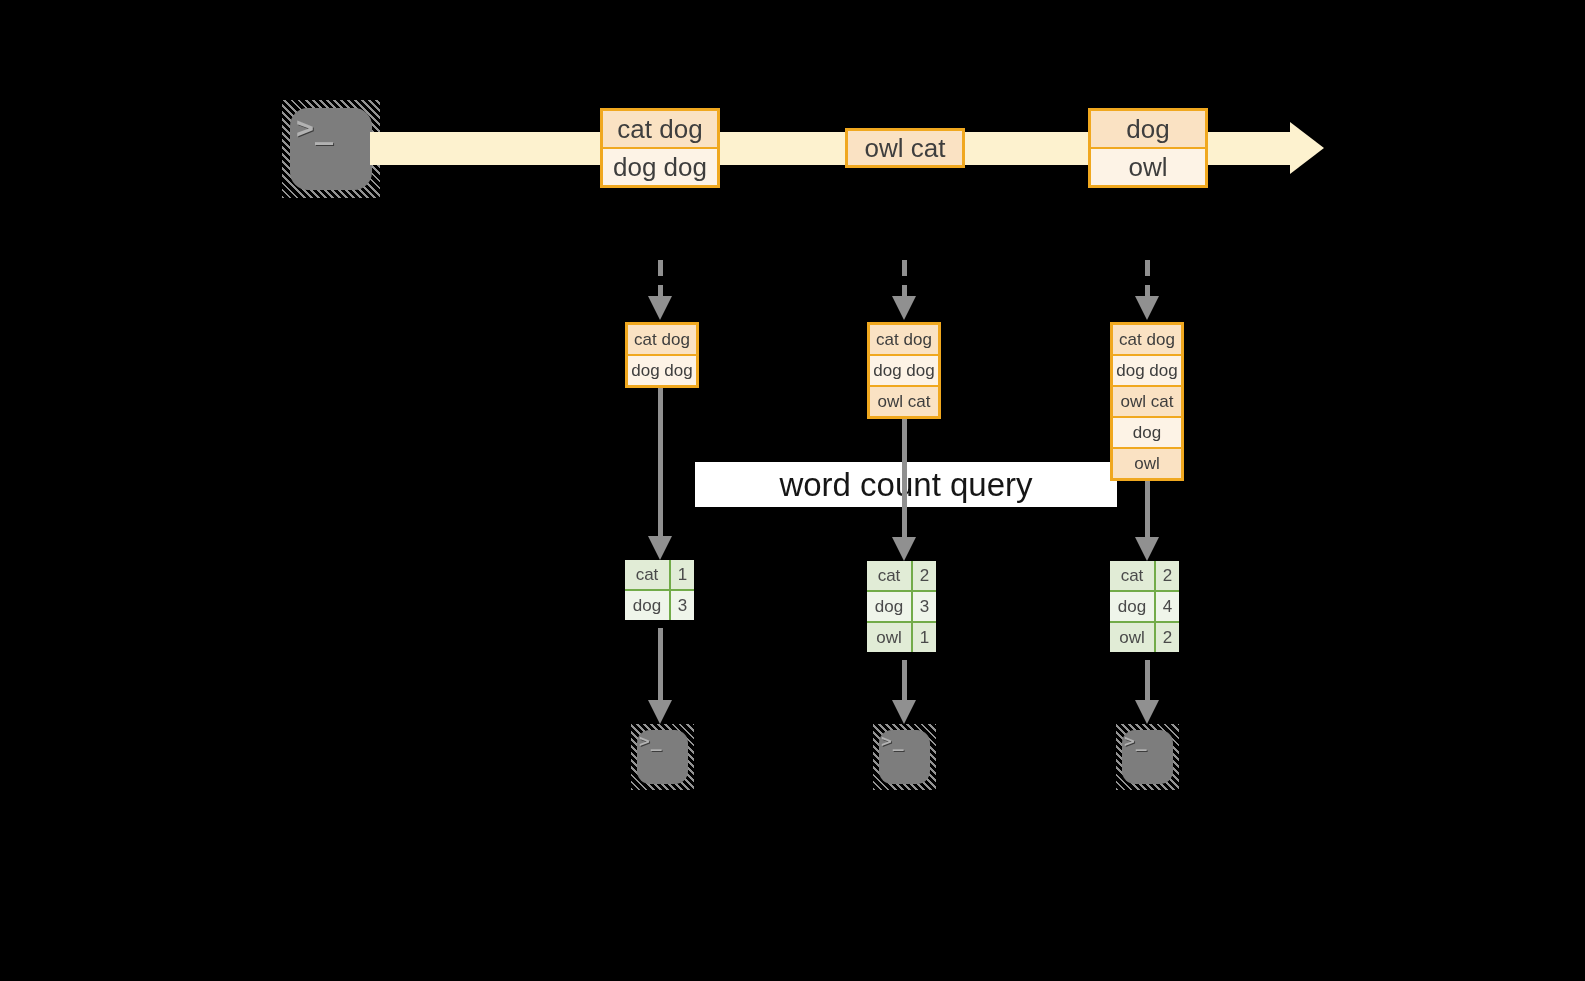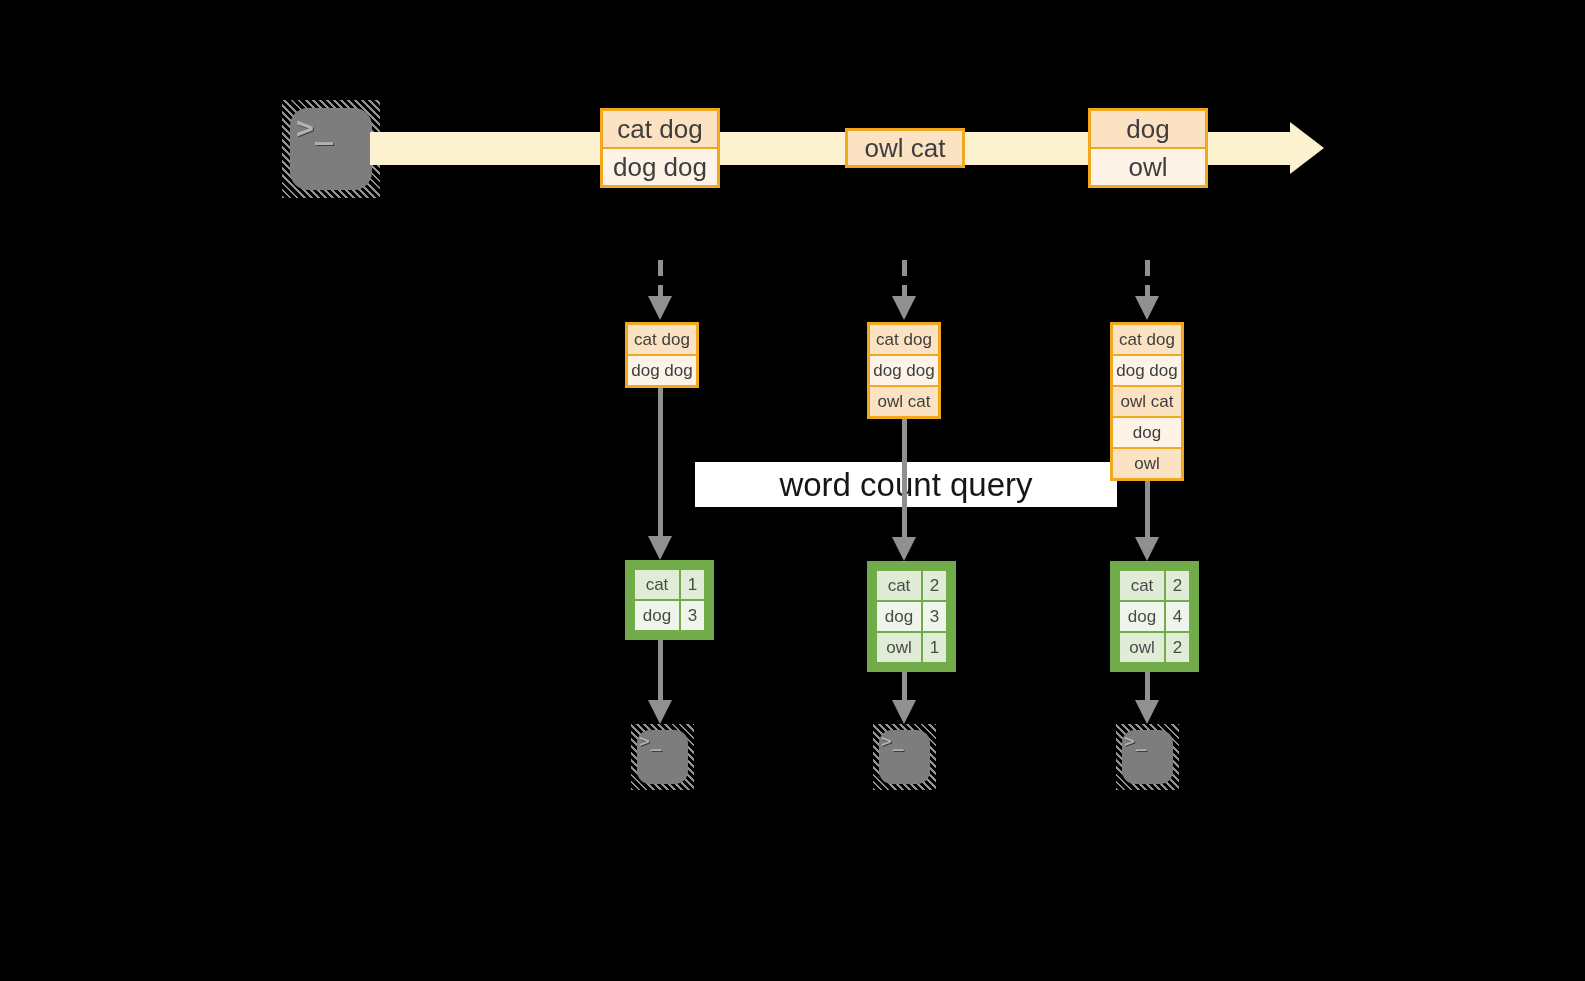--- a/index.html
+++ b/index.html
@@ -44,21 +44,21 @@
   .shaft.dashed{background:repeating-linear-gradient(180deg,var(--arrow) 0 16px,rgba(0,0,0,0) 16px 25px);}
   .ahead{position:absolute;width:0;height:0;z-index:2;
       border-left:12px solid transparent;border-right:12px solid transparent;border-top:24px solid var(--arrow);}
 
   
   .query-band{position:absolute;left:695px;top:462px;width:422px;height:45px;background:#fff;z-index:1;
       display:flex;align-items:center;justify-content:center;}
   .query-band span{font-size:33px;color:var(--querytext);}
 
   
-  .gtable{position:absolute;background:var(--table-border);padding:10px;z-index:3;width:69px;}
+  .gtable{position:absolute;background:var(--table-border);padding:0;z-index:3;width:69px;}
   .gtable .row{display:grid;grid-template-columns:44px 23px;gap:2px;margin-bottom:2px;}
   .gtable .row:last-child{margin-bottom:0;}
   .gtable .tcell{height:29px;display:flex;align-items:center;justify-content:center;
       font-size:17px;color:#4a4a4a;}
   .gtable .row:nth-child(odd) .tcell{background:var(--tcell-dark);}
   .gtable .row:nth-child(even) .tcell{background:var(--tcell-light);}
 </style>
 </head>
 <body>
 

